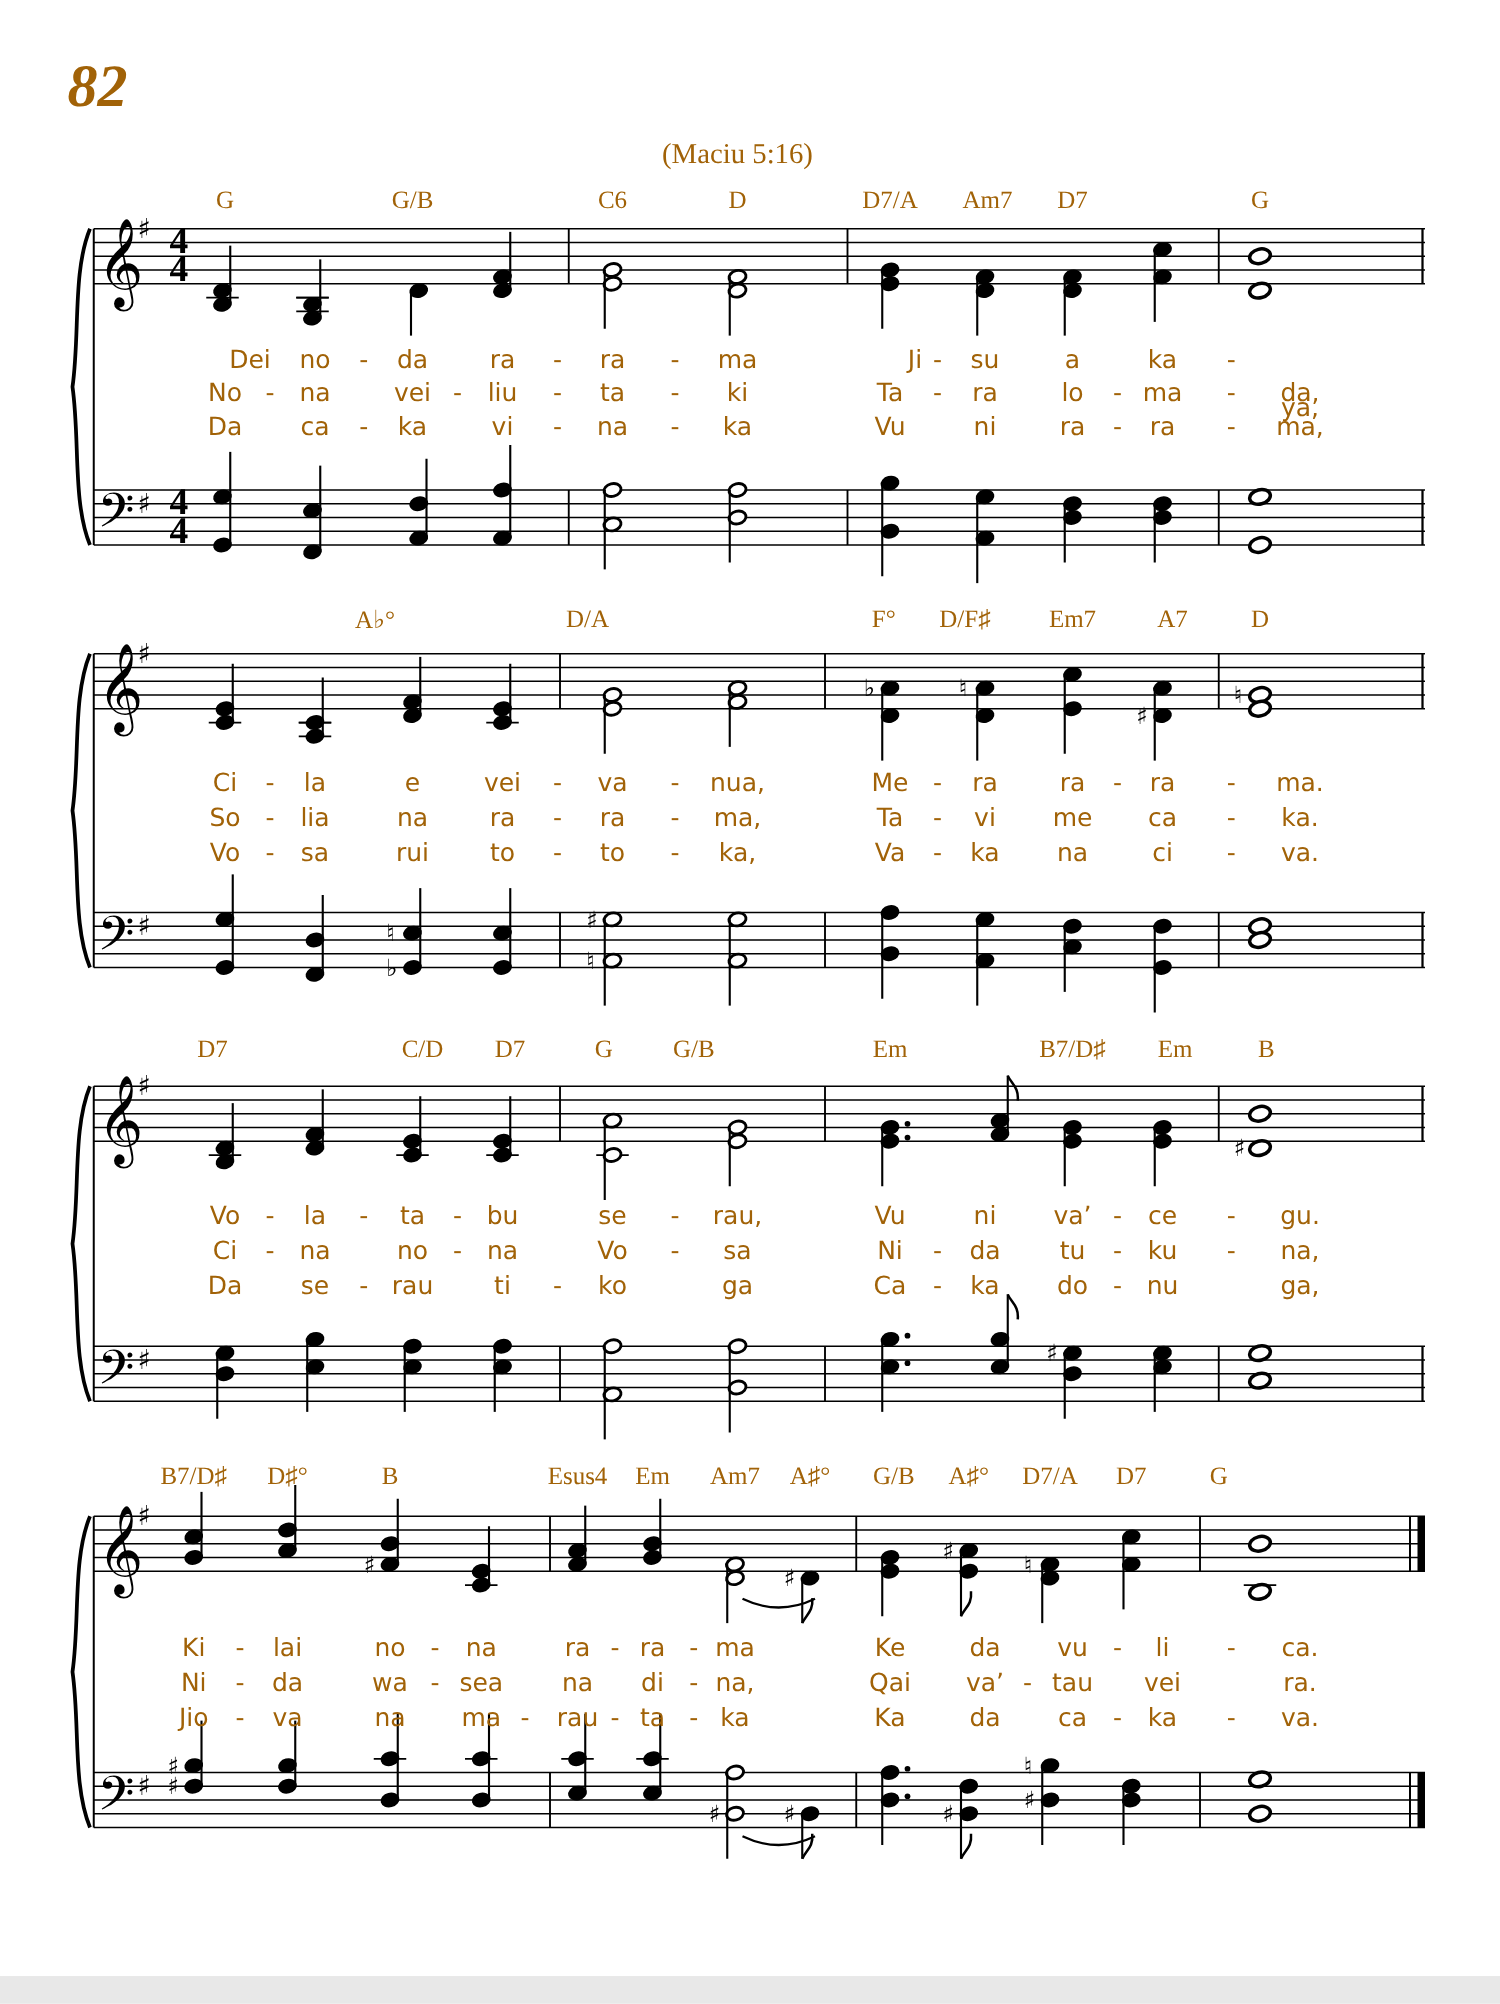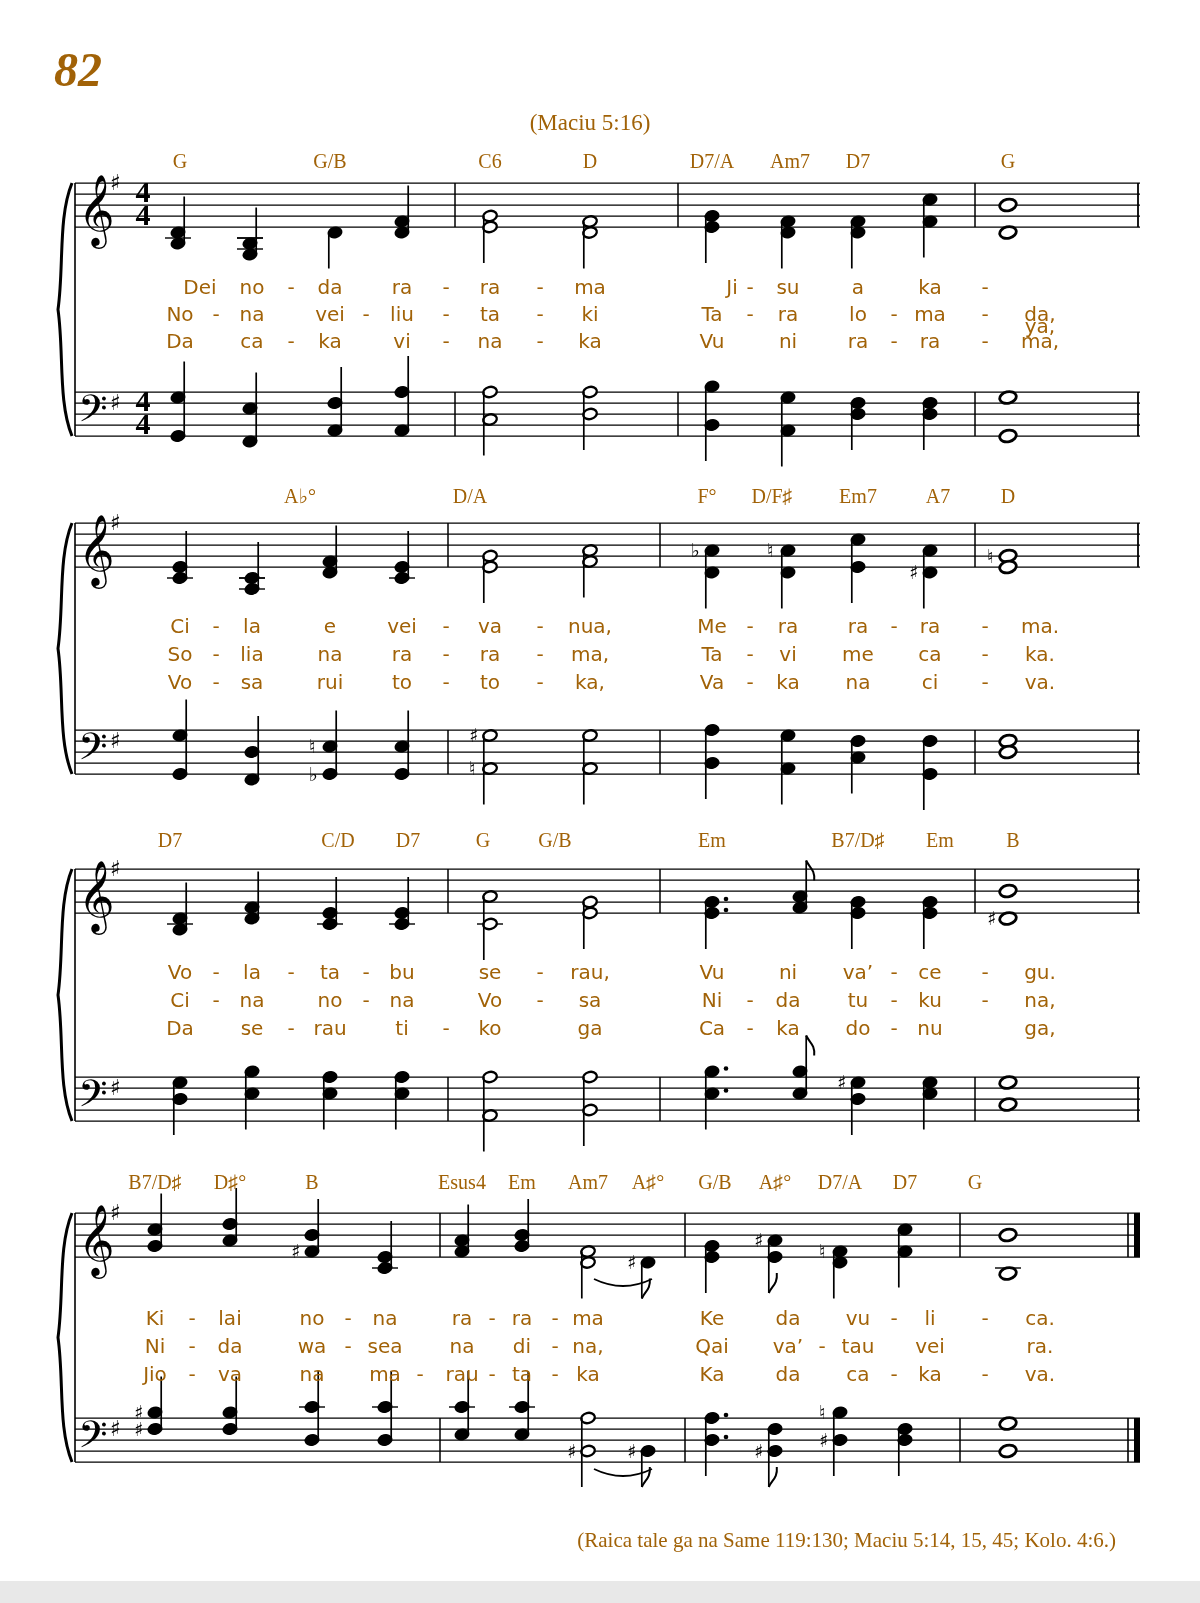--- a/index.html
+++ b/index.html
@@ -691,14 +691,13 @@
       <div class="lyr" style="left: 588px; top: 1374px;">ka</div>
       <div class="lyr" style="left: 712px; top: 1374px;">Ka</div>
       <div class="lyr" style="left: 788px; top: 1374px;">da</div>
       <div class="lyr" style="left: 858px; top: 1374px;">ca</div>
       <div class="lyr hyph" style="left: 894px; top: 1374px;">-</div>
       <div class="lyr" style="left: 930px; top: 1374px;">ka</div>
       <div class="lyr hyph" style="left: 985px; top: 1374px;">-</div>
       <div class="lyr" style="left: 1040px; top: 1374px;">va.</div>
     </div>
 
-  <div class="footer-ref">(Raica tale ga na Same 119:130; Maciu 5:14, 15, 45; Kolo. 4:6.)</div>
 </div>
 
 </body></html>

